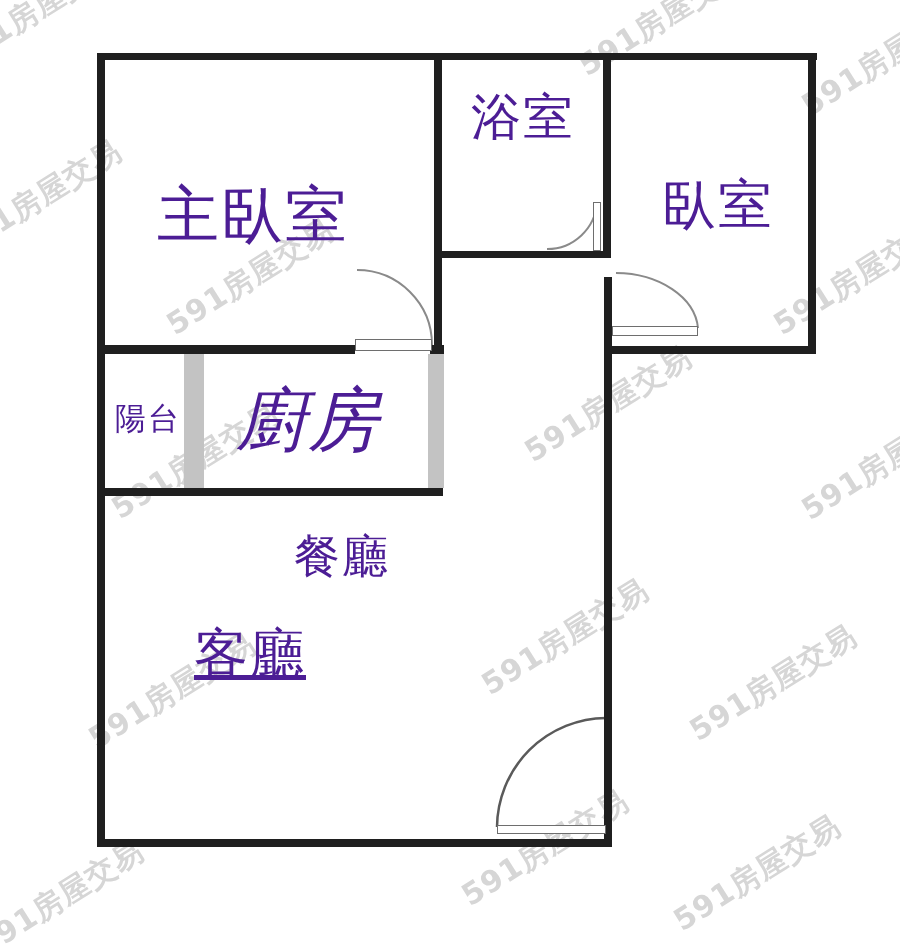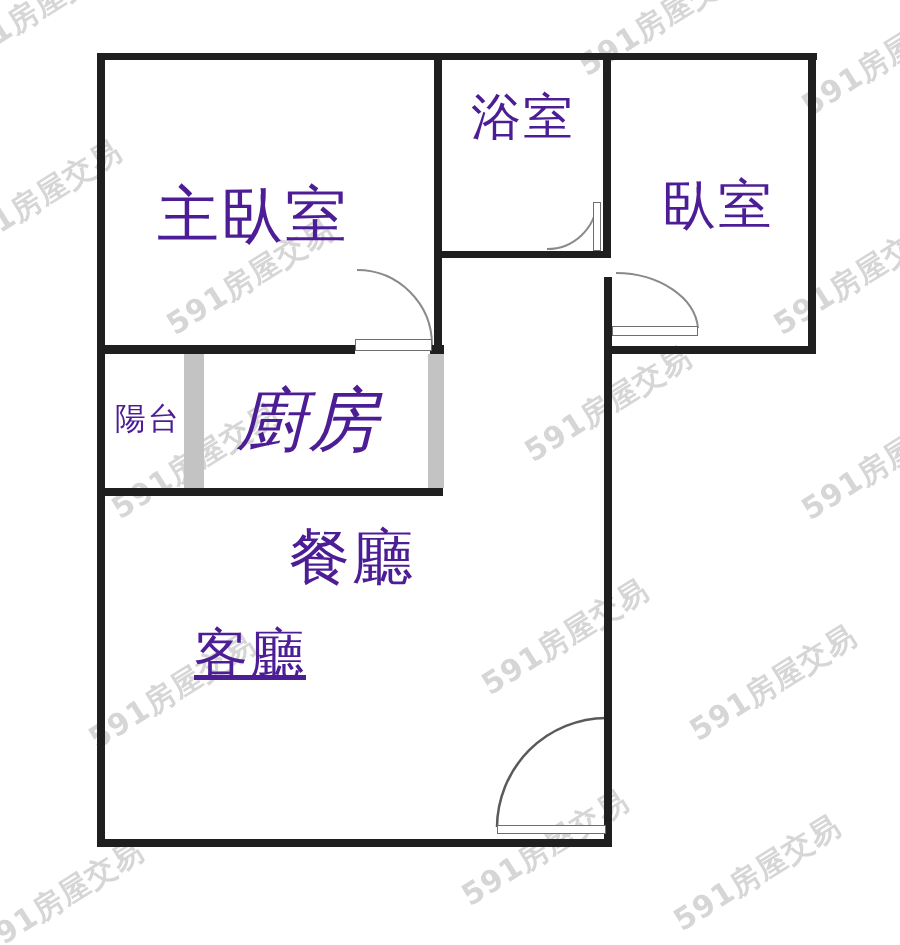--- a/index.html
+++ b/index.html
@@ -81,16 +81,16 @@
   <div class="door-leaf" style="left:355px;top:339px;width:77px;height:12px;"></div>
   <div class="door-leaf" style="left:593px;top:202px;width:8px;height:49px;"></div>
   <div class="door-leaf" style="left:612px;top:326px;width:86px;height:10px;"></div>
   <div class="door-leaf" style="left:497px;top:825px;width:109px;height:9px;"></div>
 
   <div class="room-label" style="left:253px;top:215px;font-size:62px;">主臥室</div>
   <div class="room-label" style="left:523px;top:117px;font-size:50px;">浴室</div>
   <div class="room-label" style="left:718px;top:205px;font-size:54px;text-align:right;">臥室</div>
   <div class="room-label" style="left:148px;top:418px;font-size:31px;">陽台</div>
   <div class="room-label" style="left:308px;top:420px;font-size:70px;font-style:italic;">廚房</div>
-  <div class="room-label" style="left:352px;top:556px;font-size:61px;text-align:center;">餐廳</div>
+  <div class="room-label" style="left:342px;top:556px;font-size:46px;text-align:center;">餐廳</div>
   <div class="room-label" style="left:250px;top:654px;font-size:54px;text-decoration:underline;">客廳</div>
 
 </div>
 
 </body></html>

